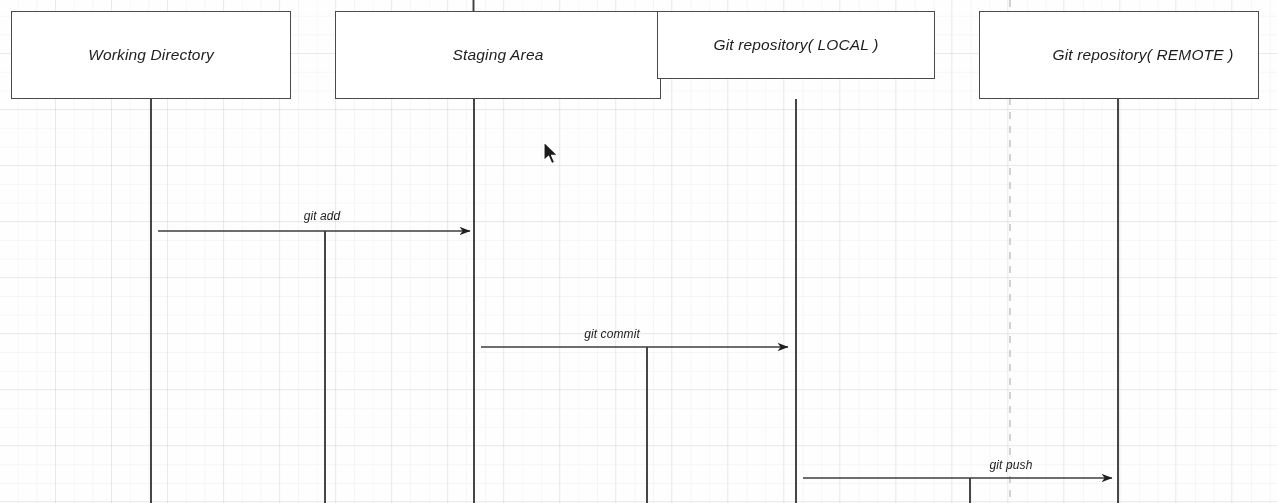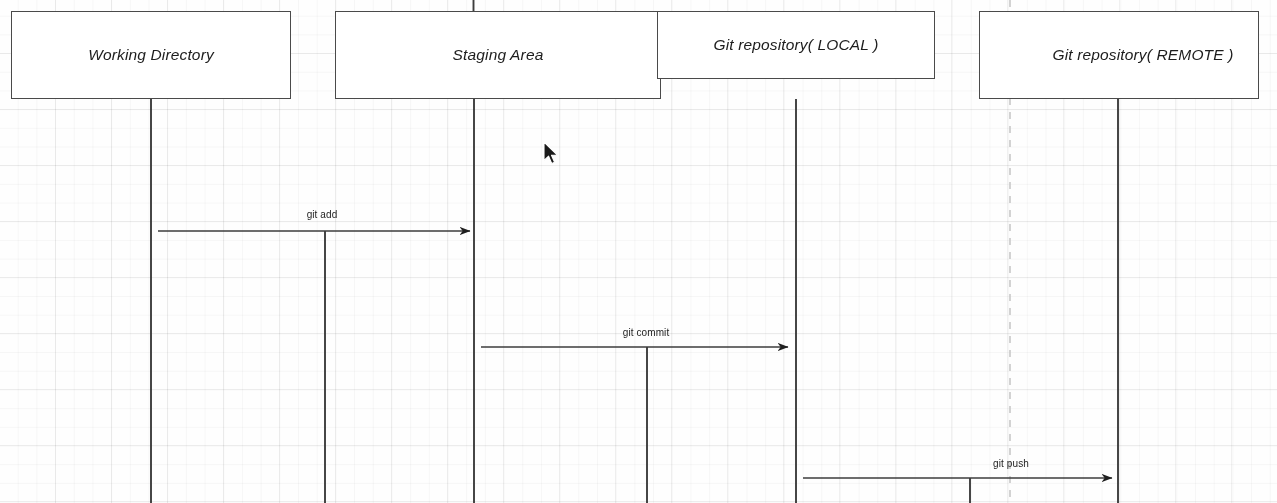--- a/index.html
+++ b/index.html
@@ -46,25 +46,26 @@
   .participant-label {
     font-family: "Liberation Sans", sans-serif;
     font-size: 15.5px;
     color: #1d1d1d;
     letter-spacing: 0.15px;
     white-space: nowrap;
   }
   .msg-label {
     position: absolute;
     font-family: "Liberation Sans", sans-serif;
-    font-size: 10px;
+    font-size: 12px;
     color: #1d1d1d;
     white-space: nowrap;
     transform: translateX(-50%);
     letter-spacing: 0.1px;
+    font-style: italic;
   }
   .cursor-layer {
     position: absolute;
     pointer-events: none;
   }
 </style>
 </head>
 <body>
 
 <div id="canvas">
@@ -129,21 +130,21 @@
   <div class="participant-box" style="left:657px; top:11px; width:278px; height:68px;">
     <span class="participant-label">Git repository( LOCAL )</span>
   </div>
 
   <div class="participant-box" style="left:979px; top:11px; width:280px; height:88px;padding-left:48px;">
     <span class="participant-label">Git repository( REMOTE )</span>
   </div>
 
   <div class="msg-label" style="left:322px; top:209px;">git add</div>
 
-  <div class="msg-label" style="left:646px; top:327px;">git commit</div>
+  <div class="msg-label" style="left:612px; top:327px;">git commit</div>
 
   <div class="msg-label" style="left:970px; top:458px;margin-left:41px;">git push</div>
 
   <svg class="cursor-layer" style="left:543px; top:141px;" width="18" height="26" viewBox="0 0 18 26" xmlns="http://www.w3.org/2000/svg">
     <path d="M 1,1 L 1,19.5 L 5.6,15.2 L 8.8,22.6 L 11.6,21.3 L 8.5,14.2 L 14.4,14.0 Z" fill="#1a1a1a" stroke="#ffffff" stroke-width="1.1" stroke-linejoin="round"></path>
   </svg>
 
 </div>
 
 </body></html>

